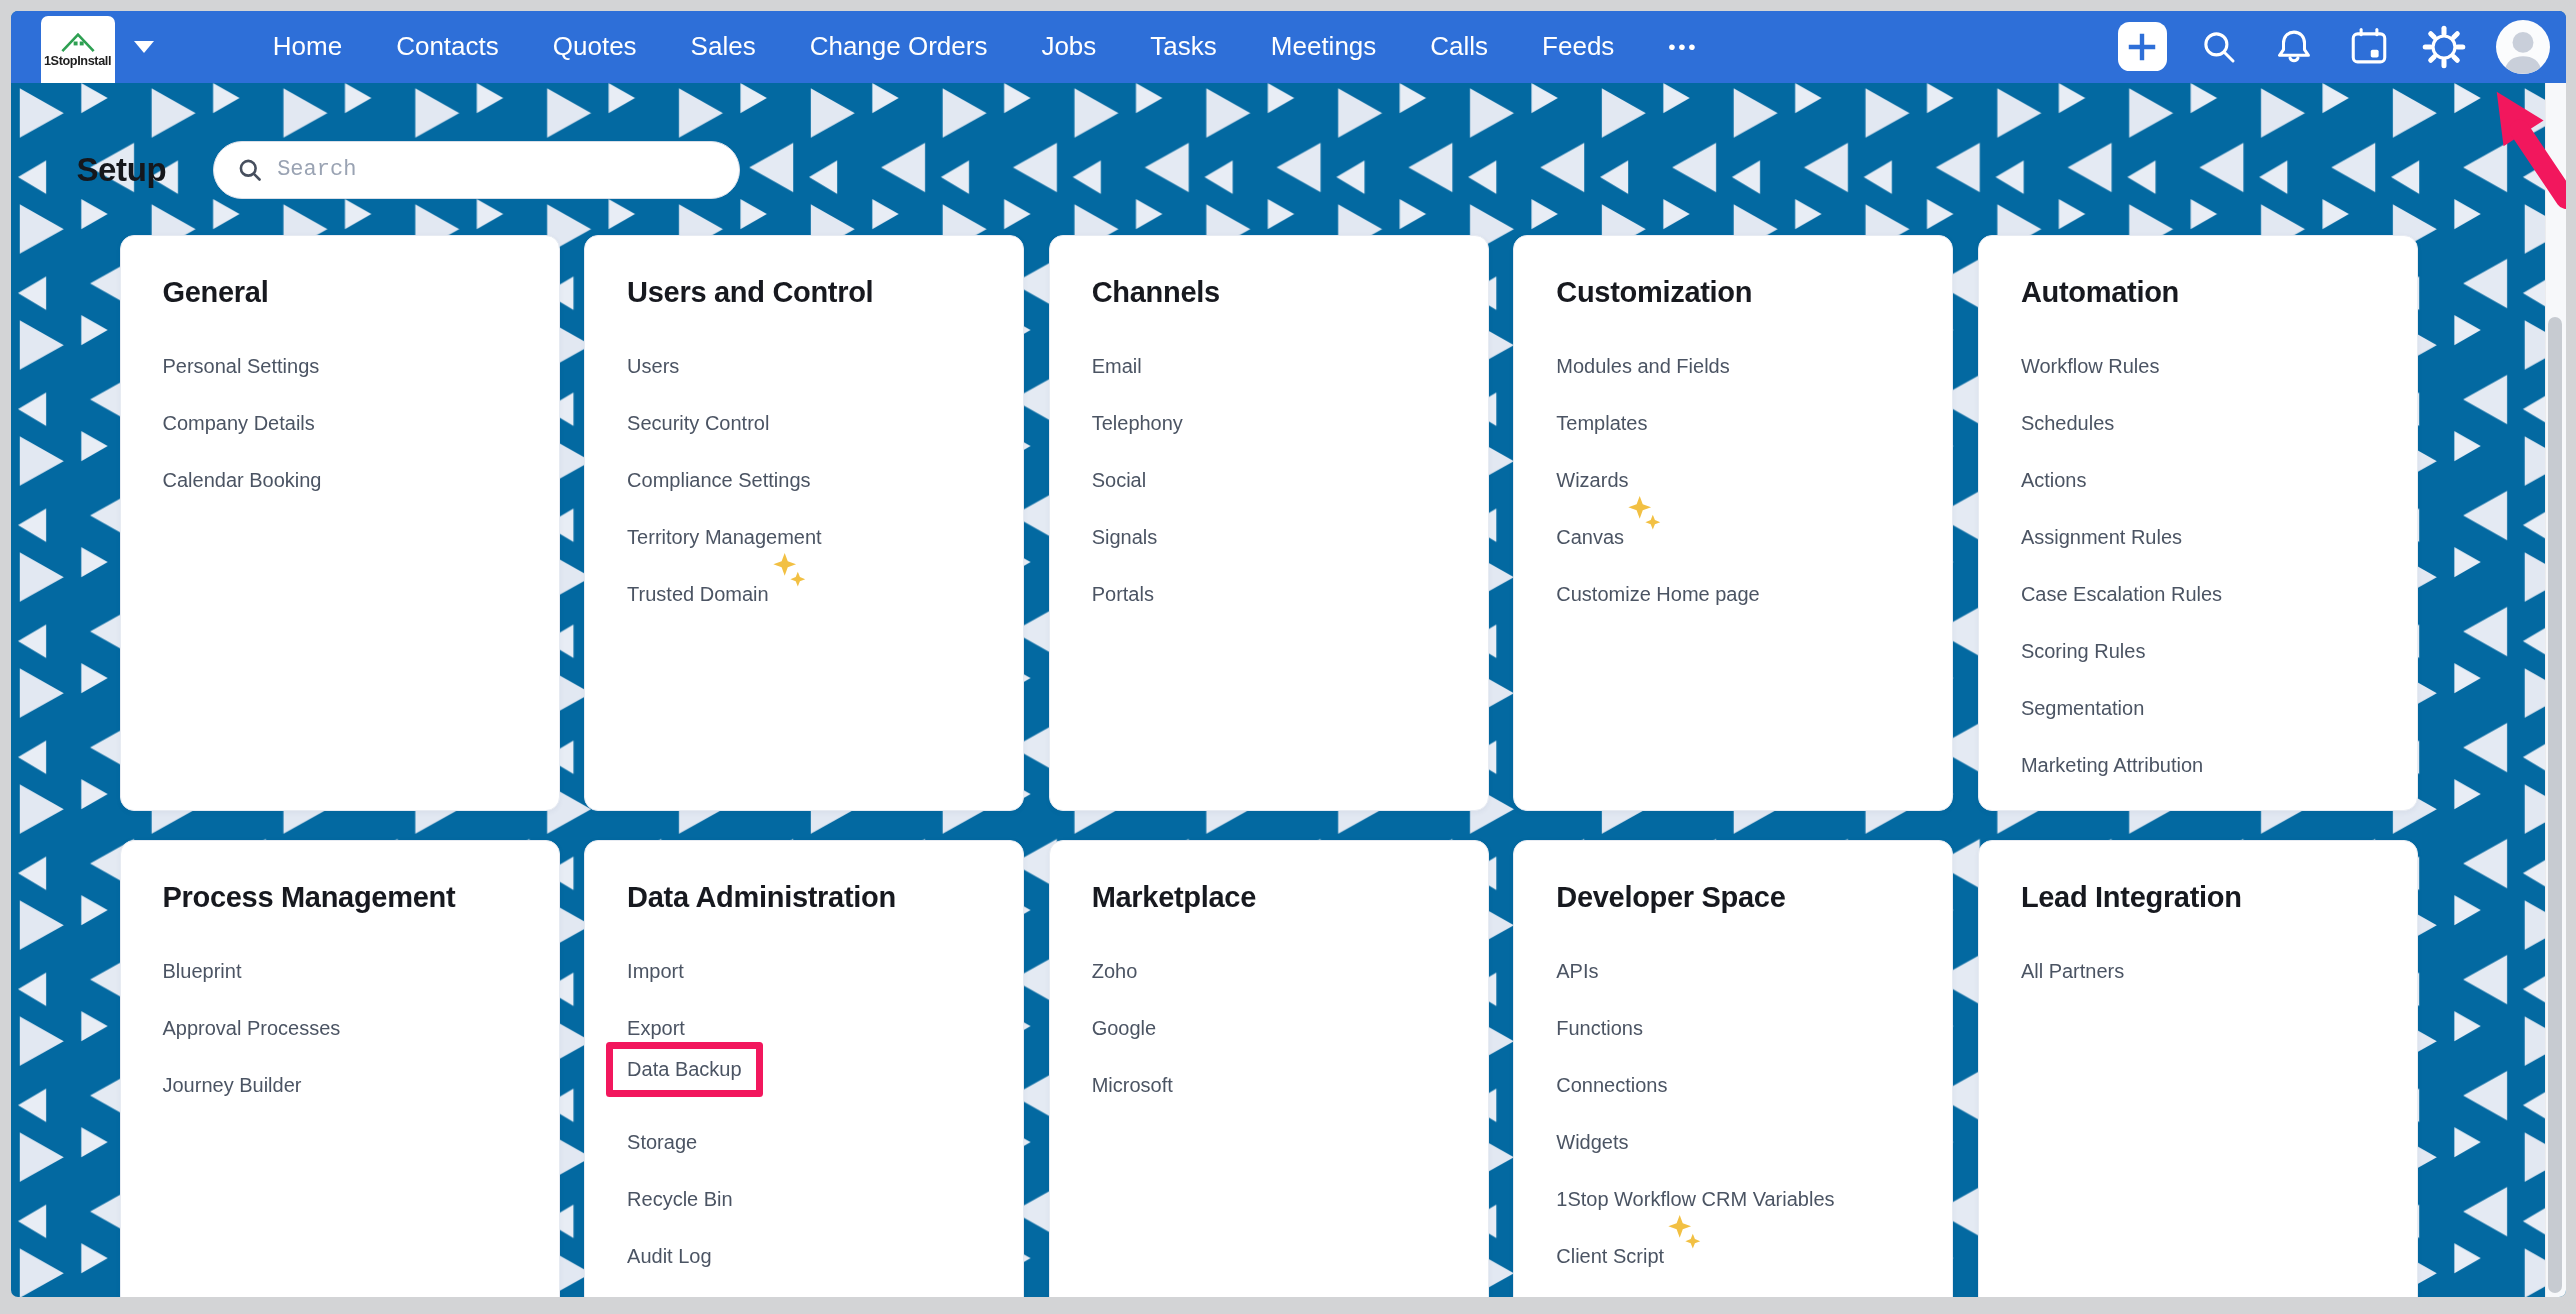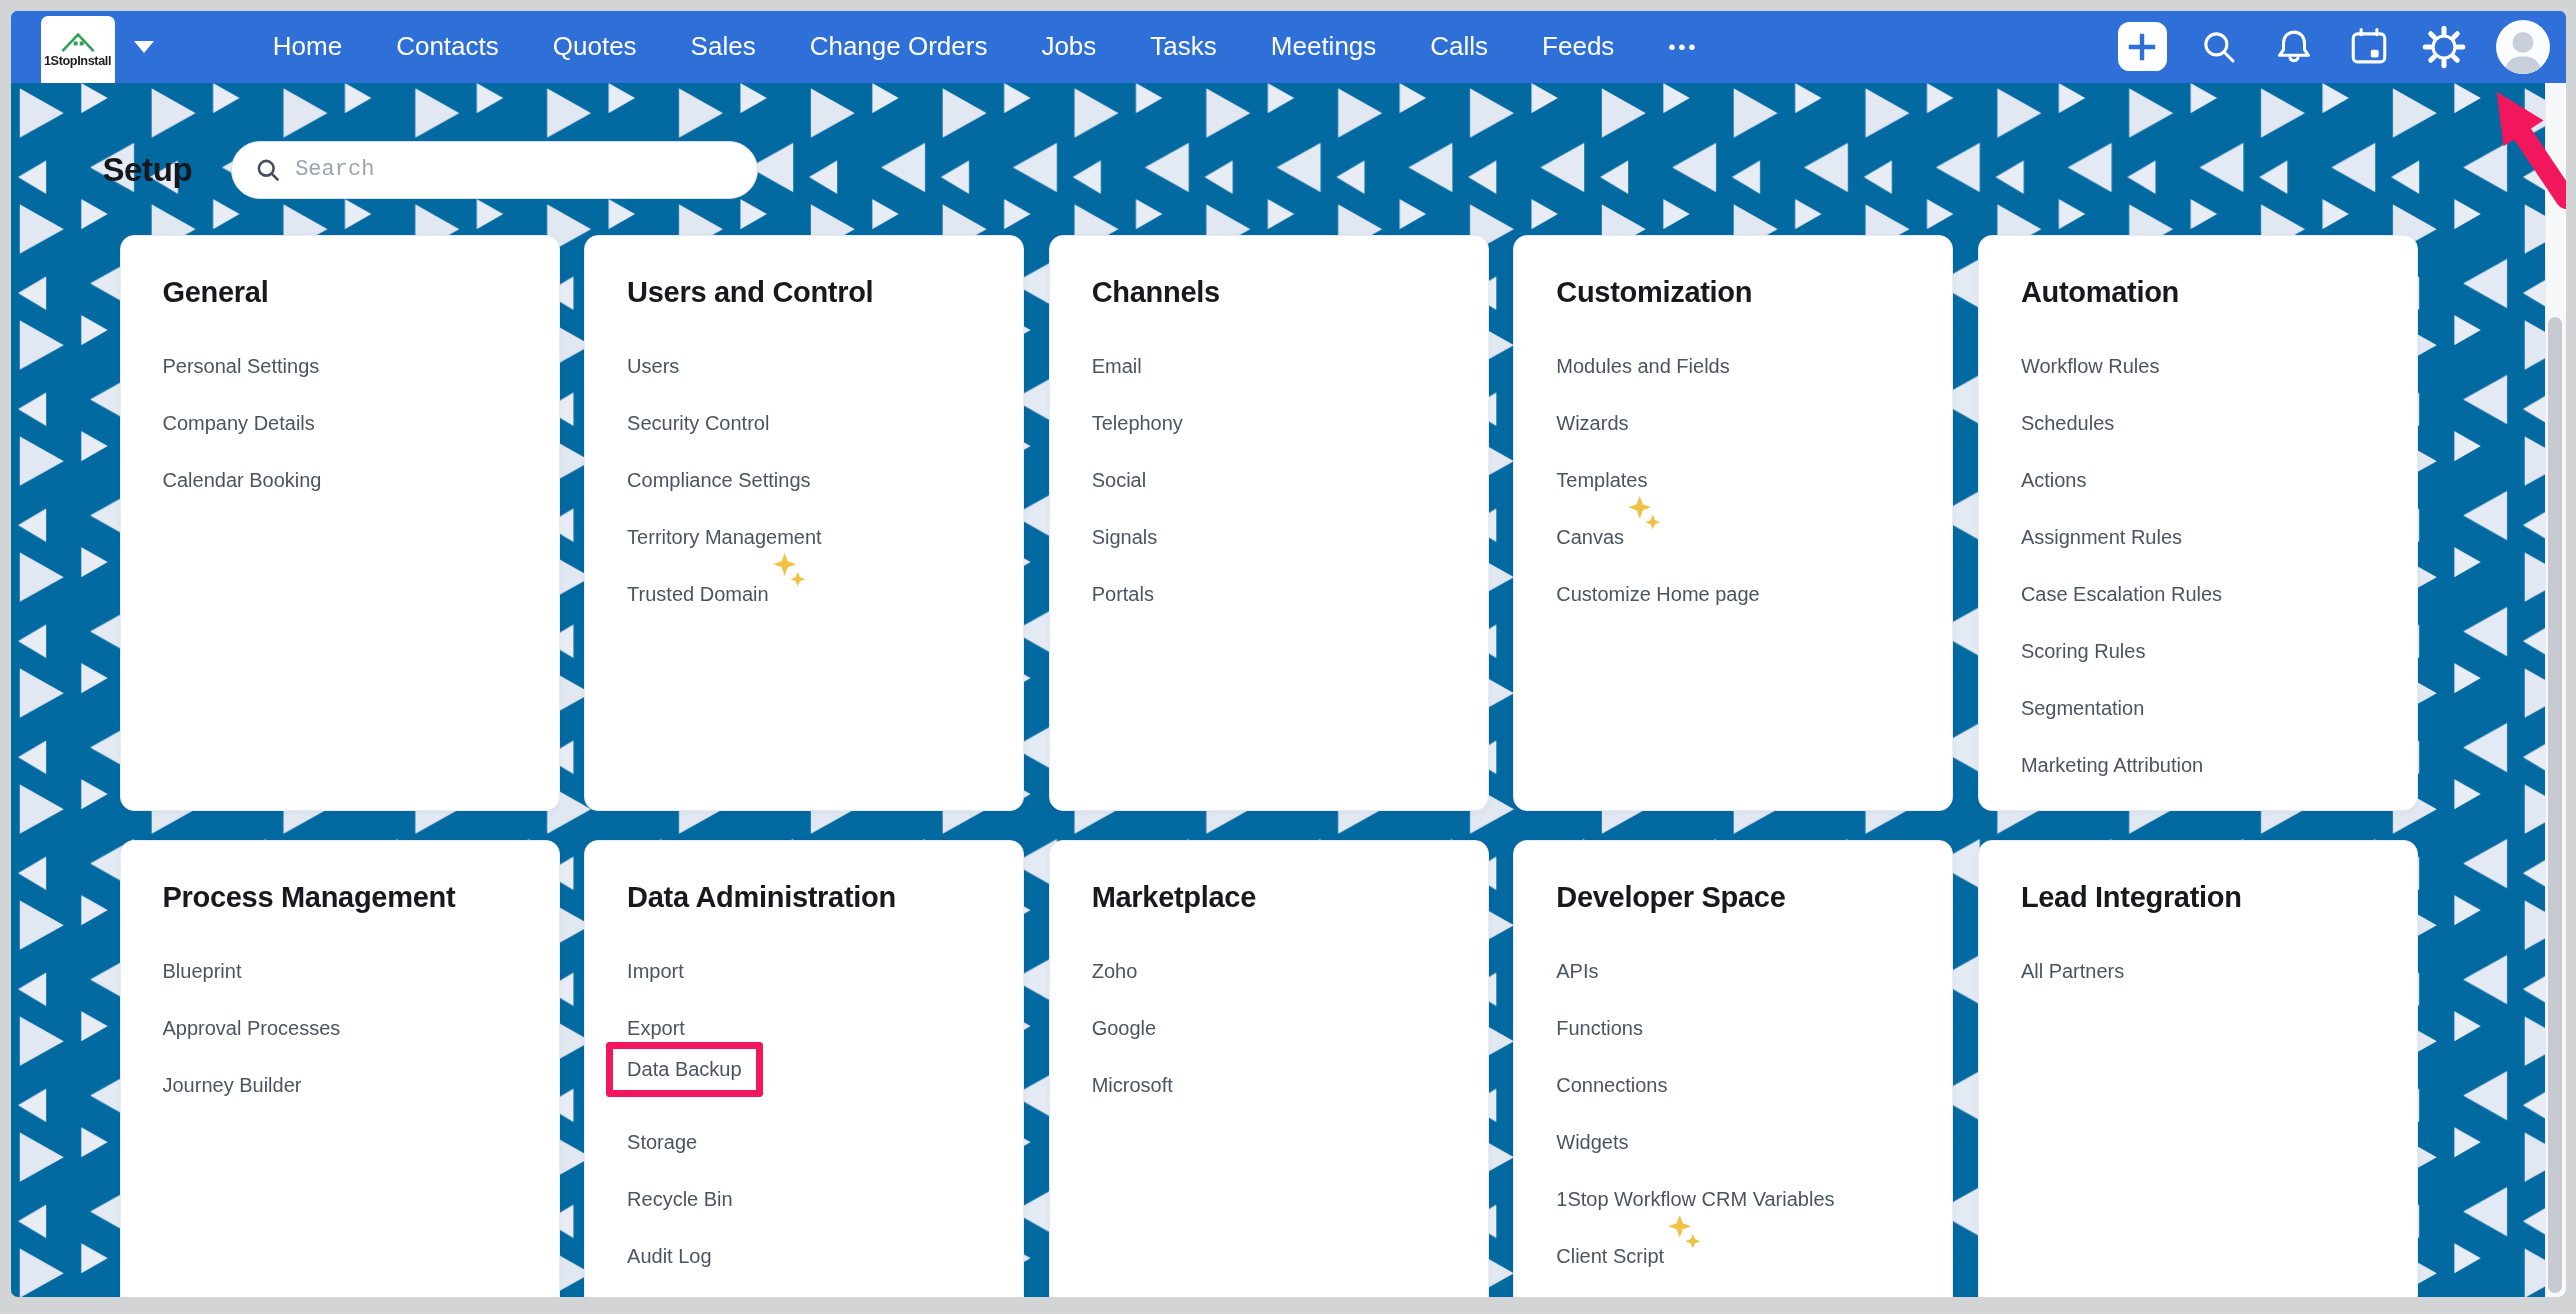--- a/index.html
+++ b/index.html
@@ -35,21 +35,21 @@
   .top-icons { margin-left:auto; margin-right:16px; display:flex; align-items:center; gap:29px; }
   .icon-btn { width:46px; height:46px; display:flex; align-items:center; justify-content:center; background:none; border:none; cursor:pointer; }
   .plus-btn { width:49px; height:49px; background:#ffffff; border-radius:11.4px; border:none; display:flex; align-items:center; justify-content:center; cursor:pointer; }
   .avatar {
     width:54px; height:54px; border-radius:50%; background:#fbfcfd; overflow:hidden;
     display:flex; align-items:flex-end; justify-content:center; cursor:pointer;
   }
   
   .content { position:relative; height:calc(100% - 72px); overflow:hidden; }
   .bg-pattern { position:absolute; inset:0; z-index:0; }
-  .setup-row { position:relative; z-index:2; display:flex; align-items:center; margin:58px 0 0 92px; height:58px; }
+  .setup-row { position:relative; z-index:2; display:flex; align-items:center; margin:58px 0 0 66px; height:58px;gap:8px; }
   .page-title { font-size:33px; font-weight:700; color:#15171c; margin-right:39px; letter-spacing:-0.4px; }
   .searchbox {
     width:527px; height:58px; background:#ffffff; border:1.8px solid #d9dee8;
     border-radius:29px; display:flex; align-items:center; padding-left:23px;
   }
   .searchbox input {
     border:none; outline:none; font-size:22px; color:#30353f; margin-left:14px; width:422px;
     font-family:Liberation Mono, monospace; background:transparent;
   }
   .searchbox input::placeholder { color:#9aa3b3; }
@@ -241,24 +241,24 @@
               <span>Portals</span>
             </div>
         </section>
 
         <section class="card">
           <h2>Customization</h2>
           <div class="card-item">
               <span>Modules and Fields</span>
             </div>
           <div class="card-item">
+              <span>Templates</span>
+            </div>
+          <div class="card-item">
               <span>Wizards</span>
-            </div>
-          <div class="card-item">
-              <span>Templates</span>
             </div>
           <div class="card-item">
               <span>Canvas</span>
               <span class="sparkle"><svg width="33" height="35" viewBox="0 0 37 40">
                   <path d="M13 1 L16.5 10.5 L26 14 L16.5 17.5 L13 27 L9.5 17.5 L0 14 L9.5 10.5 Z" fill="#f2c043"></path>
                   <path d="M28 22.5 L30.4 28.6 L36.5 31 L30.4 33.4 L28 39.5 L25.6 33.4 L19.5 31 L25.6 28.6 Z" fill="#f2c043"></path>
                 </svg></span>
             </div>
           <div class="card-item">
               <span>Customize Home page</span>

